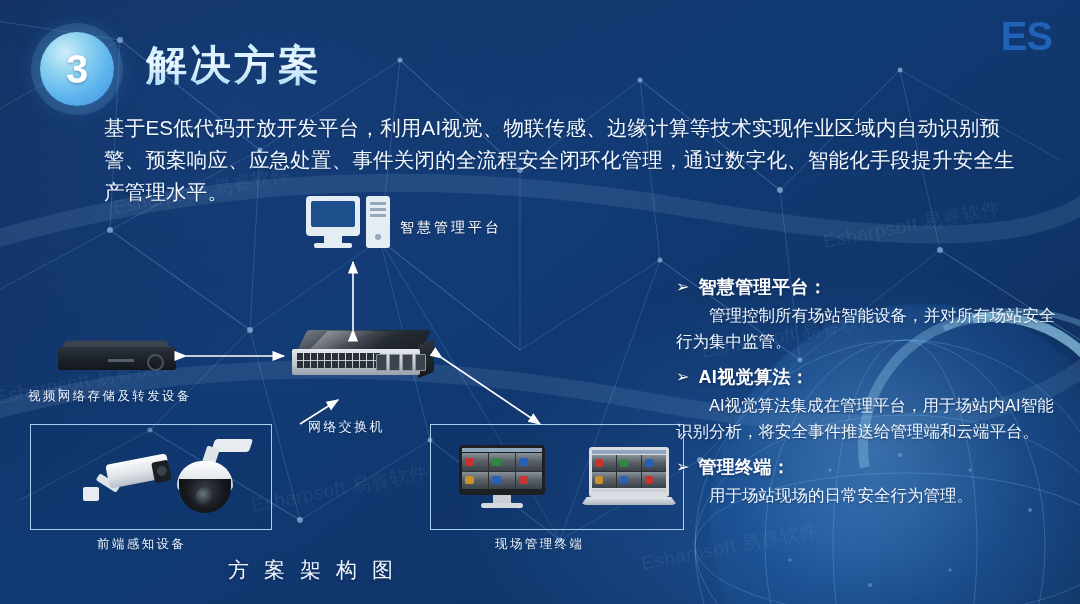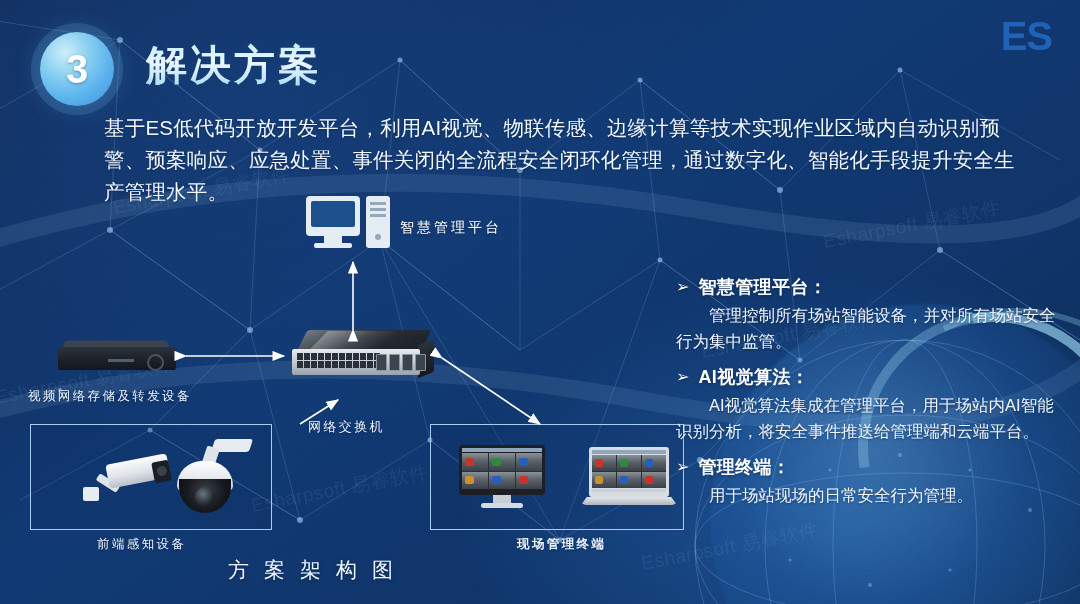--- a/index.html
+++ b/index.html
@@ -379,21 +379,21 @@
             <i class="vg-b"></i>
           <i class="vg-y"></i>
             <i class="vg-b"></i>
             <i class="vg-r"></i>
         </div>
         <div class="scbar" style="height:3px;margin-top:1px;"></div>
       </div>
       <div class="lap-base"></div>
     </div>
   </div>
-  <div class="dglabel" style="left:517px;top:536px;font-weight:bold;">现场管理终端</div>
+  <div class="dglabel" style="left:495px;top:536px;">现场管理终端</div>
 
   <svg class="arrsvg" viewBox="0 0 1080 604">
     <defs>
       <marker id="ah" markerWidth="9" markerHeight="9" refX="7.2" refY="3.2" orient="auto">
         <path d="M0,0 L8,3.2 L0,6.4 z" fill="#ffffff"></path>
       </marker>
       <marker id="ah2" markerWidth="9" markerHeight="9" refX="7.2" refY="3.2" orient="auto">
         <path d="M0,0 L8,3.2 L0,6.4 z" fill="#ffffff"></path>
       </marker>
     </defs>

